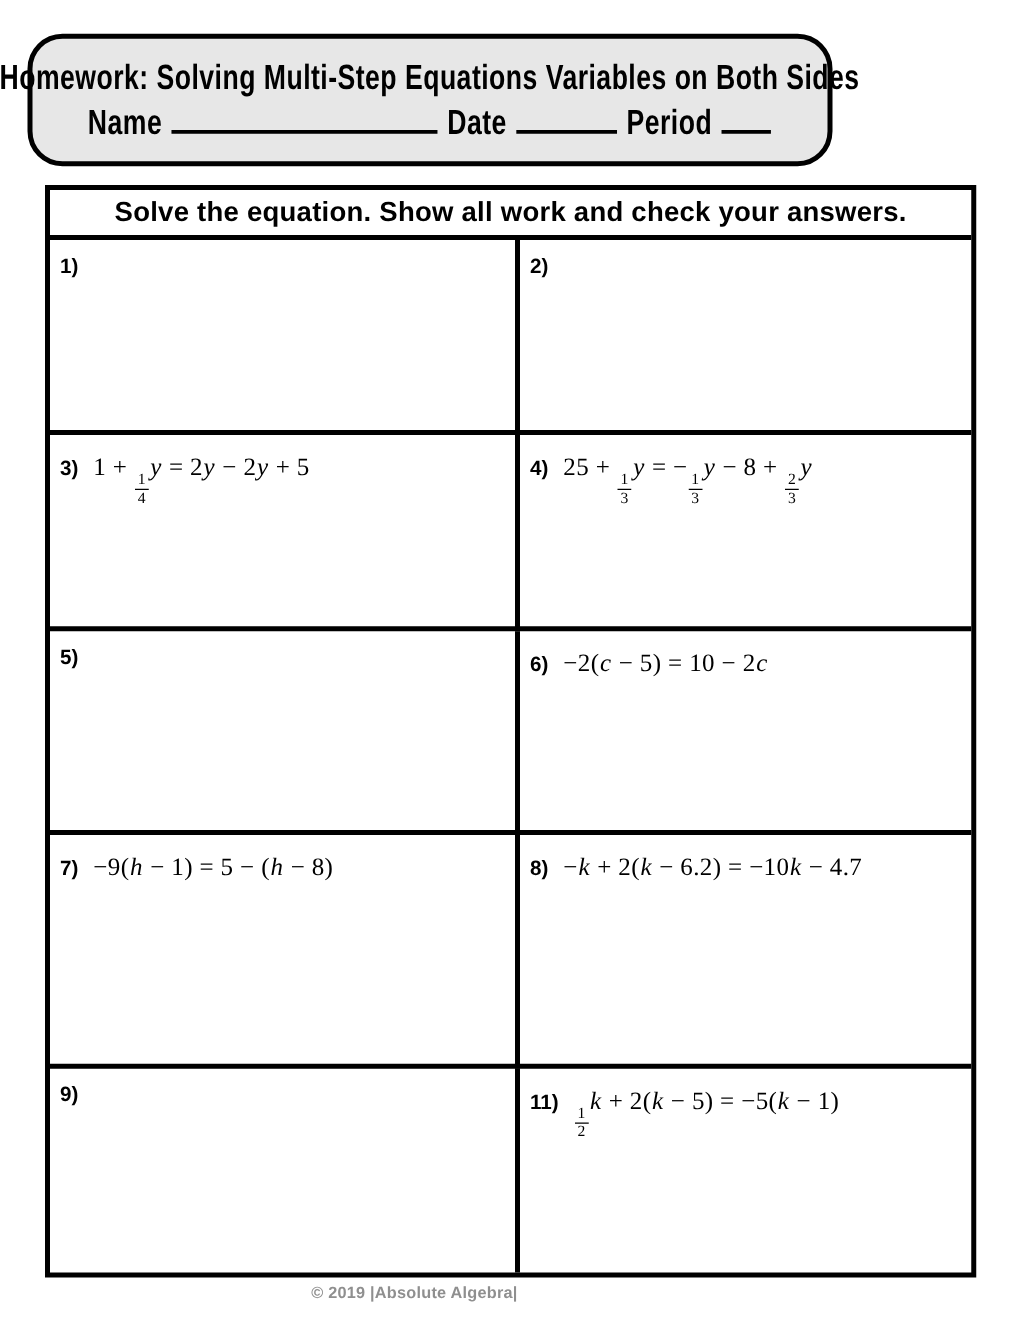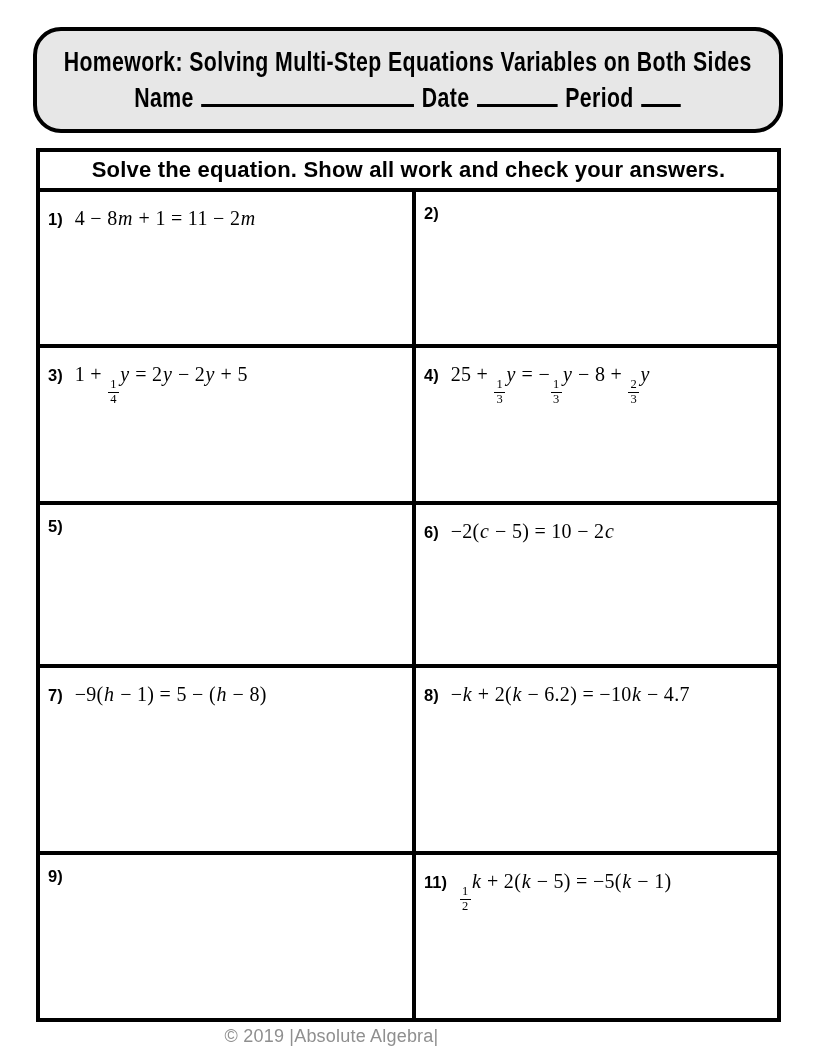--- a/index.html
+++ b/index.html
@@ -2,21 +2,21 @@
 <html><head>
 <meta charset="utf-8">
 <style>
   html,body{margin:0;padding:0;}
   body{
     width:816px;height:1056px;position:relative;background:#ffffff;
     font-family:"Liberation Sans",sans-serif;color:#000;overflow:hidden;
   }
   
   .title-box{
-    position:absolute;left:33px;top:27px;width:750px;height:106px;
+    position:absolute;left:22px;top:27px;width:644px;height:106px;
     box-sizing:border-box;border:4px solid #000;border-radius:28px;
     background:#e7e7e7;display:flex;flex-direction:column;justify-content:center;
     align-items:center;gap:2px;
   }
   .title-line{
     white-space:nowrap;font-weight:bold;font-size:28px;line-height:1.2;
     transform:scaleX(0.76);transform-origin:50% 50%;letter-spacing:0.5px;
   }
   .subtitle-line{
     white-space:nowrap;font-weight:bold;font-size:28px;line-height:1.2;
@@ -56,21 +56,21 @@
   .frac{
     display:inline-flex;flex-direction:column;align-items:center;
     font-size:12.5px;line-height:1.1;vertical-align:-0.55em;
     margin:0 1px;
   }
   .frac .fnum{border-bottom:1.4px solid #000;padding:0 2px;}
   .frac .fden{padding:0 2px;}
   
   .footer{
     position:absolute;left:0;top:1026px;width:663px;text-align:center;
-    font-size:18px;color:#8f8f8f;letter-spacing:0.2px;
+    font-size:13px;color:#8f8f8f;letter-spacing:0.2px;font-weight:bold;
   }
 </style>
 </head>
 <body>
 
 <div class="title-box">
   <div class="title-line">Homework:  Solving Multi-Step Equations Variables on Both Sides</div>
   <div class="subtitle-line">
     <span>Name</span>
     <span class="blank name"></span>
@@ -79,21 +79,20 @@
     <span>Period</span>
     <span class="blank period"></span>
   </div>
 </div>
 
 <div class="sheet-table">
   <div class="instr-row">Solve the equation. Show all work and check your answers.</div>
 
   <div class="cell row-border">
     <span class="pnum">1)</span>
-    <span class="peq">4 − 8<span class="mvar">m</span> + 1 = 11 − 2<span class="mvar">m</span></span>
   </div>
   <div class="cell col-right row-border">
     <span class="pnum">2)</span>
   </div>
 
   <div class="cell row-border">
     <span class="pnum">3)</span>
     <span class="peq">1 + <span class="frac">
           <span class="fnum">1</span>
           <span class="fden">4</span>

